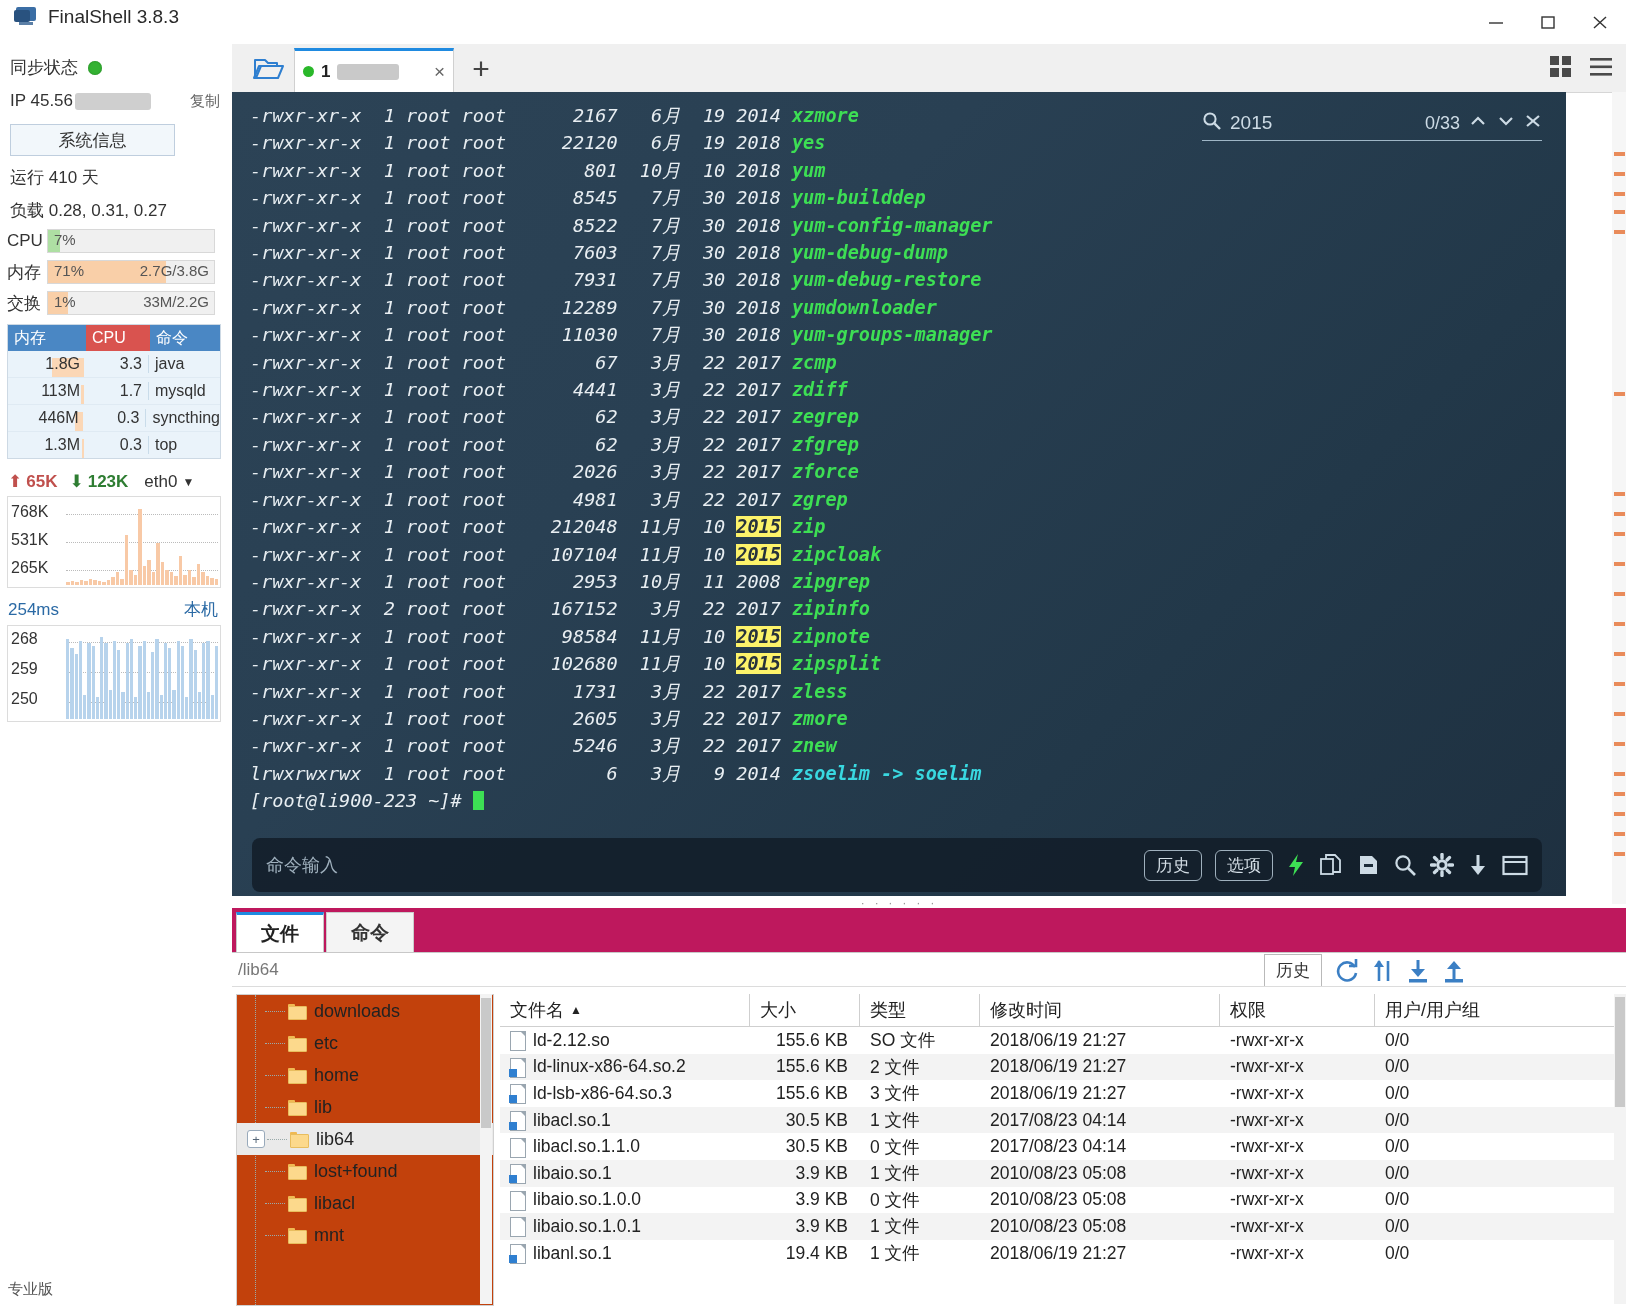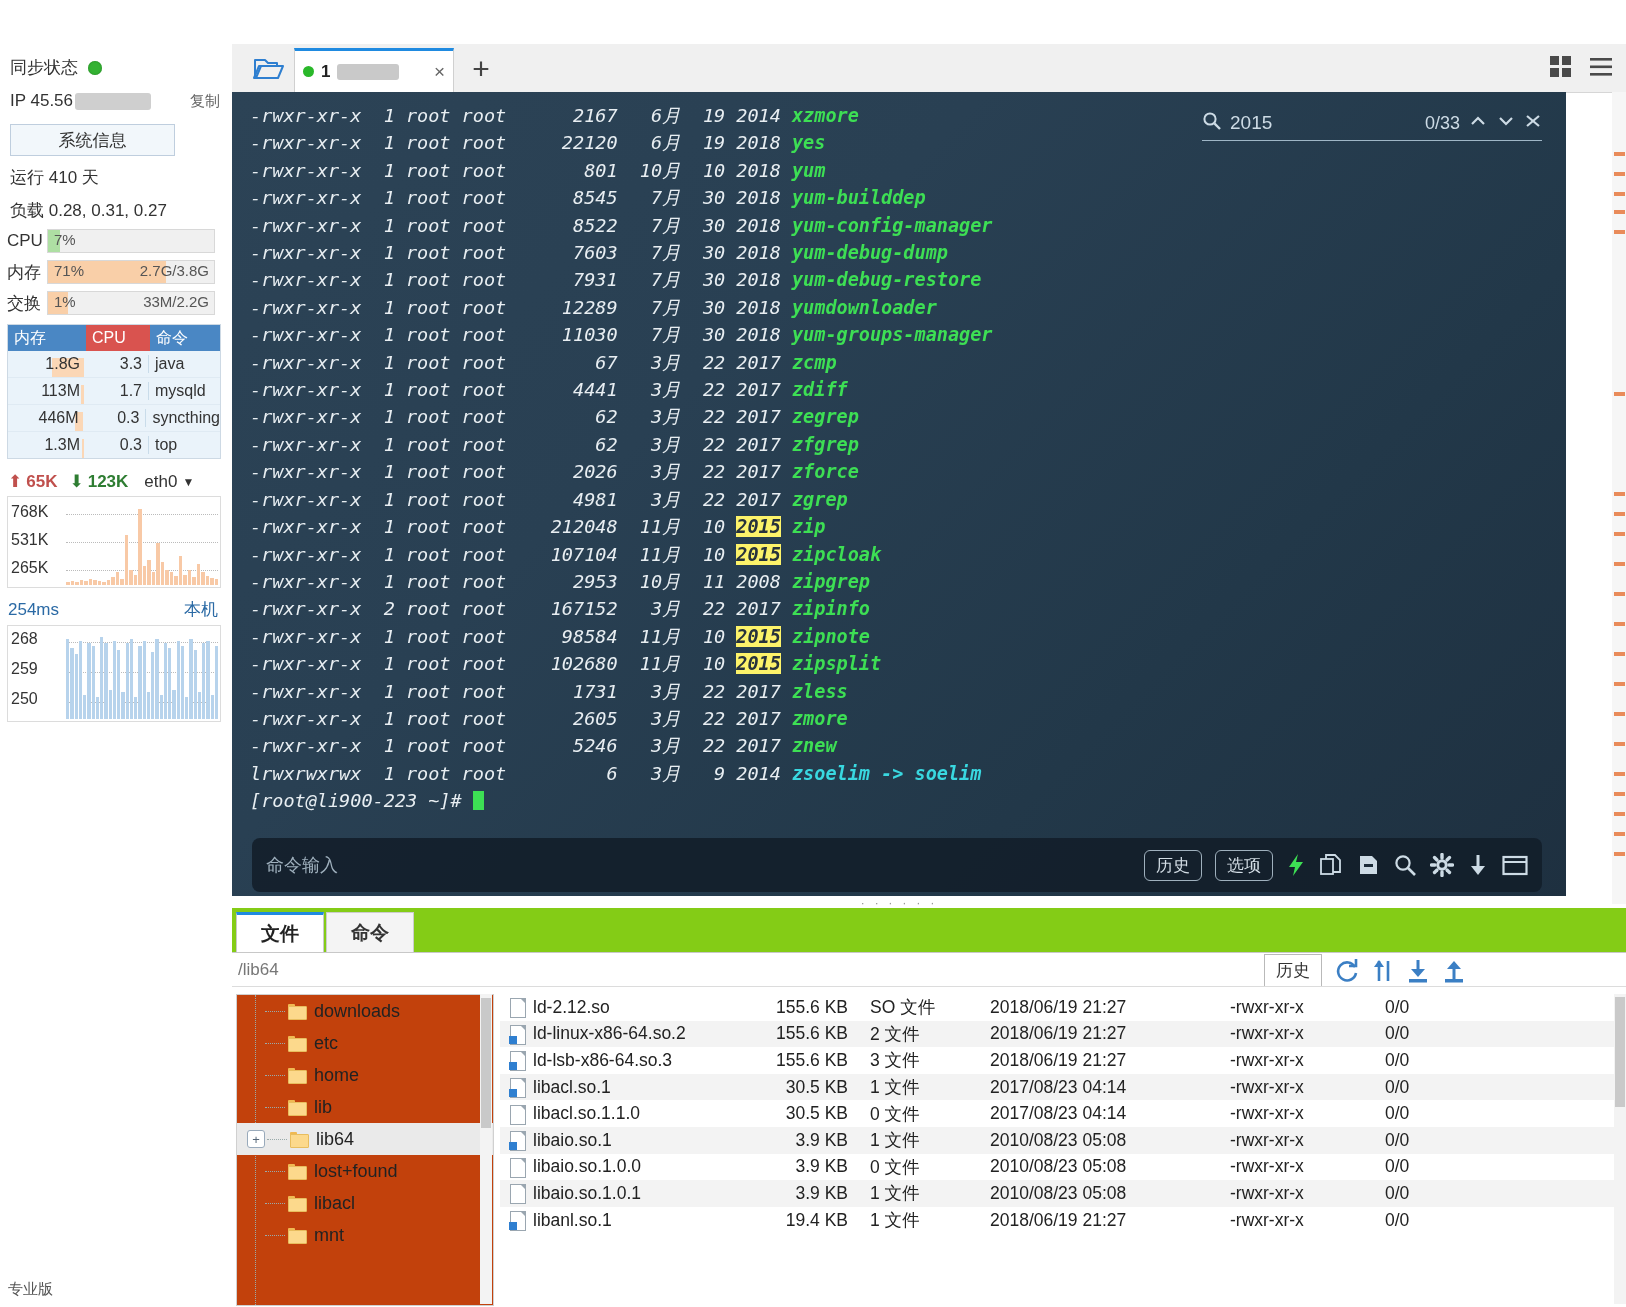--- a/index.html
+++ b/index.html
@@ -120,21 +120,21 @@
   .cmd-placeholder{color:#9fb0bd;font-size:18px;}
   .cmd-right{margin-left:auto;display:flex;align-items:center;gap:13px;}
   .pill{border:1px solid #9fb0bd;border-radius:6px;color:#d3dde5;font-size:17px;padding:3px 11px;cursor:pointer;}
   .cicon{cursor:pointer;display:flex;align-items:center;}
 
   .term-grip{position:absolute;left:232px;top:896px;width:1334px;height:12px;display:flex;align-items:center;justify-content:center;
     background:#fff;color:#999;font-size:13px;letter-spacing:3px;}
 
   
   .fm{position:absolute;left:232px;top:908px;width:1394px;height:399px;background:#fff;}
-  .fm-tabs{position:absolute;left:0;top:0;width:1394px;height:44px;background:#84cc16;border-bottom:1px solid #c8c8c8;}
+  .fm-tabs{position:absolute;left:0;top:0;width:1394px;height:44px;background:#be185d;border-bottom:1px solid #c8c8c8;}
   .fm-tab{position:absolute;top:4px;height:40px;box-sizing:border-box;display:flex;align-items:center;justify-content:center;
     font-size:19px;font-weight:bold;color:#222;cursor:pointer;}
   .fm-tab.active{left:4px;width:88px;background:#fff;border:1px solid #c8c8c8;border-bottom:none;border-top:3px solid #1f8ae0;}
   .fm-tab.idle{left:94px;width:88px;background:#f4f4f4;border:1px solid #ccc;border-bottom:none;color:#333;}
 
   .fm-path{position:absolute;left:6px;top:52px;font-size:17px;color:#777;}
   .fm-path-line{position:absolute;left:0;top:78px;width:1394px;height:1px;background:#dcdcdc;}
   .fm-toolbar{position:absolute;right:160px;top:46px;display:flex;align-items:center;gap:12px;}
   .fm-hist{border:1px solid #b9b9b9;background:#fff;font-size:17px;color:#333;padding:4px 11px;cursor:pointer;}
   .fm-icon{cursor:pointer;display:flex;align-items:center;}
@@ -172,20 +172,48 @@
   .fico .fold{position:absolute;right:0;top:0;border-left:5px solid transparent;border-top:5px solid #9aa6b0;}
   .fico .lnk{position:absolute;left:-1px;bottom:-1px;width:8px;height:8px;background:#2f7fd0;}
   .fl-vscroll{position:absolute;right:0;top:86px;width:12px;height:310px;background:#f3f3f3;}
   .fl-vthumb{position:absolute;left:1px;top:3px;width:10px;height:110px;background:#c9c9c9;}
 </style>
 </head>
 <body>
 
 <div class="app">
 
+  <div class="titlebar">
+    <div class="title-left">
+      <div class="app-icon">
+        <div class="scr"></div>
+          <div class="scr2"></div>
+          <div class="base"></div>
+      </div>
+      <div class="app-title">FinalShell 3.8.3</div>
+    </div>
+    <div class="win-btns">
+      <div class="win-btn">
+        <svg width="18" height="14" viewBox="0 0 18 14">
+            <line x1="2" y1="8" x2="16" y2="8" stroke="#333" stroke-width="1.4"></line>
+          </svg>
+      </div>
+      <div class="win-btn">
+        <svg width="18" height="16" viewBox="0 0 18 16">
+            <rect x="3" y="3" width="12" height="11" fill="none" stroke="#333" stroke-width="1.4"></rect>
+          </svg>
+      </div>
+      <div class="win-btn">
+        <svg width="18" height="16" viewBox="0 0 18 16">
+            <line x1="3" y1="3" x2="15" y2="14" stroke="#333" stroke-width="1.4"></line>
+            <line x1="15" y1="3" x2="3" y2="14" stroke="#333" stroke-width="1.4"></line>
+          </svg>
+      </div>
+    </div>
+  </div>
 
   <div class="sidebar">
 
     <div class="sync-row">
       <span>同步状态</span>
       <span class="dot-green"></span>
     </div>
 
     <div class="ip-row">
       <span>IP 45.56</span>
@@ -630,20 +658,31 @@
             </span>
             <span>mnt</span>
           </div>
         </div>
     </div>
     <div class="tree-vscroll">
         <div class="tree-vthumb"></div>
       </div>
 
     <div class="flist">
+      <div class="fl-head">
+        <div class="col c-name">
+          <span>文件名</span>
+          <span style="font-size:12px;">▲</span>
+        </div>
+        <div class="col c-size" style="justify-content:flex-start;padding-left:10px;">大小</div>
+        <div class="col c-type">类型</div>
+        <div class="col c-time">修改时间</div>
+        <div class="col c-perm">权限</div>
+        <div class="col c-user" style="border-right:none;">用户/用户组</div>
+      </div>
       <div id="file-rows">
           <div class="fl-row">
             <div class="col c-name">
               <span class="fico">
                 <span class="pg"></span>
                 <span class="fold"></span>
               </span>
               <span>ld-2.12.so</span>
             </div>
             <div class="col c-size">155.6 KB</div>

